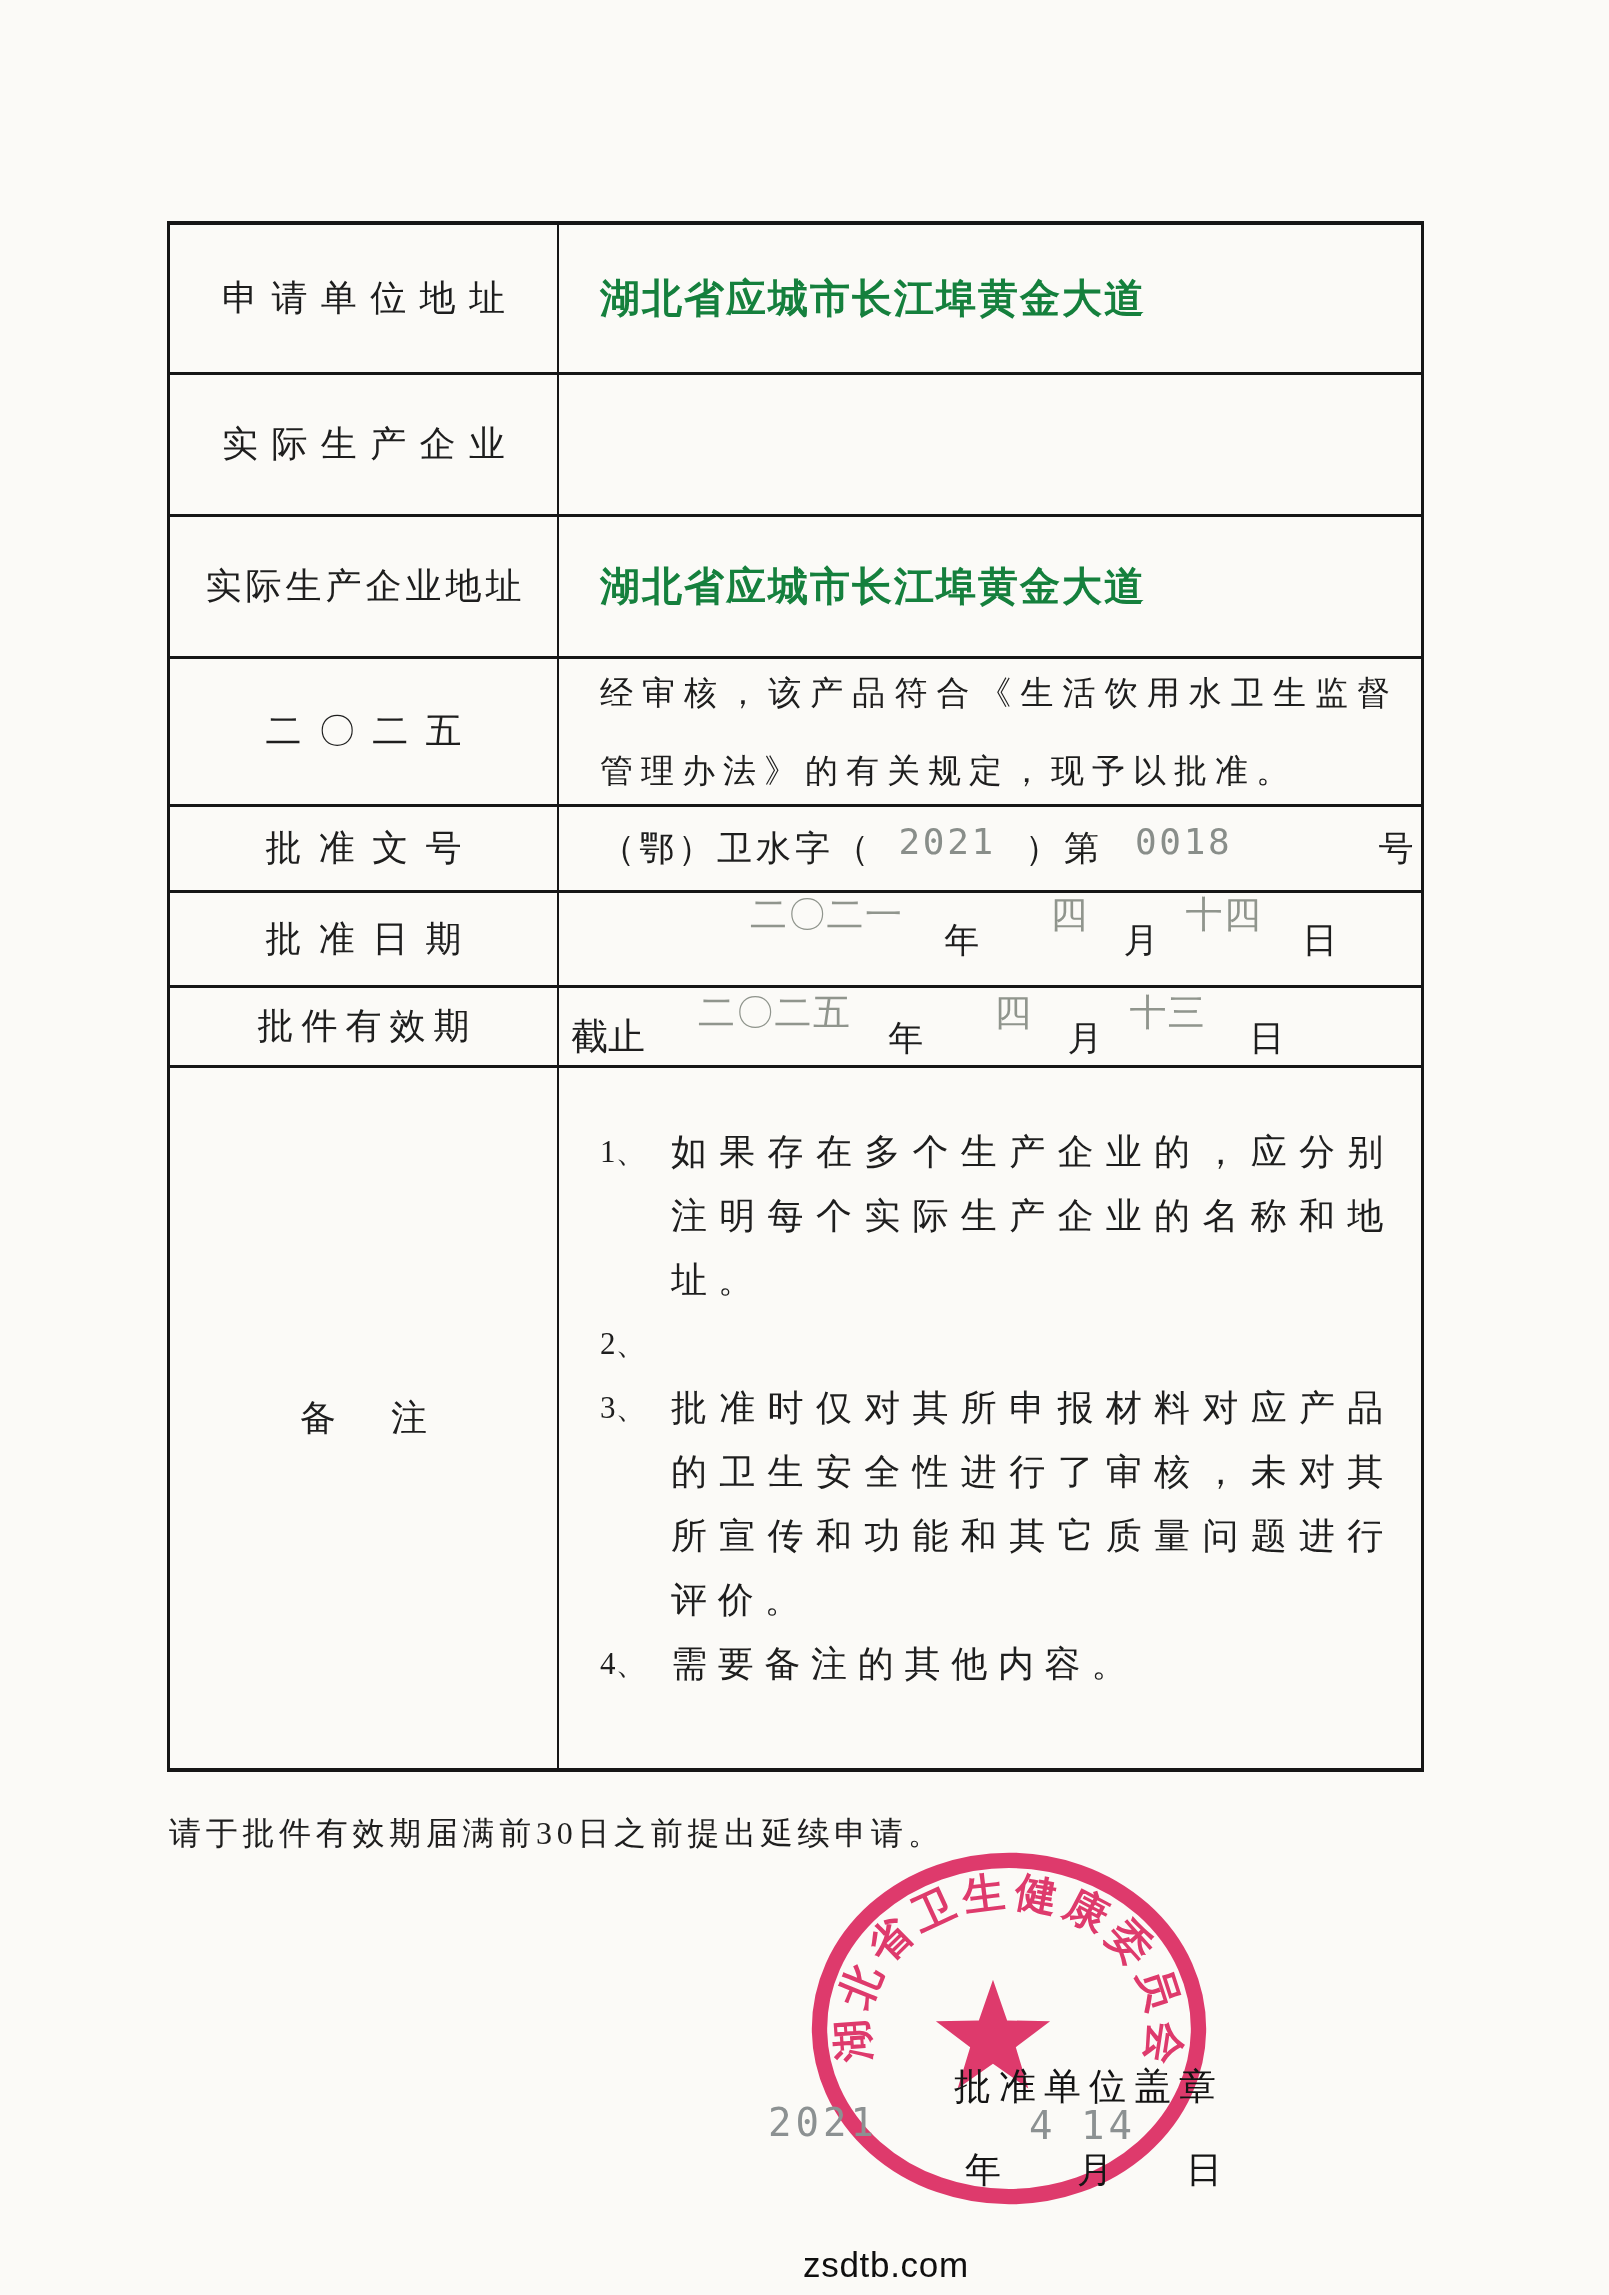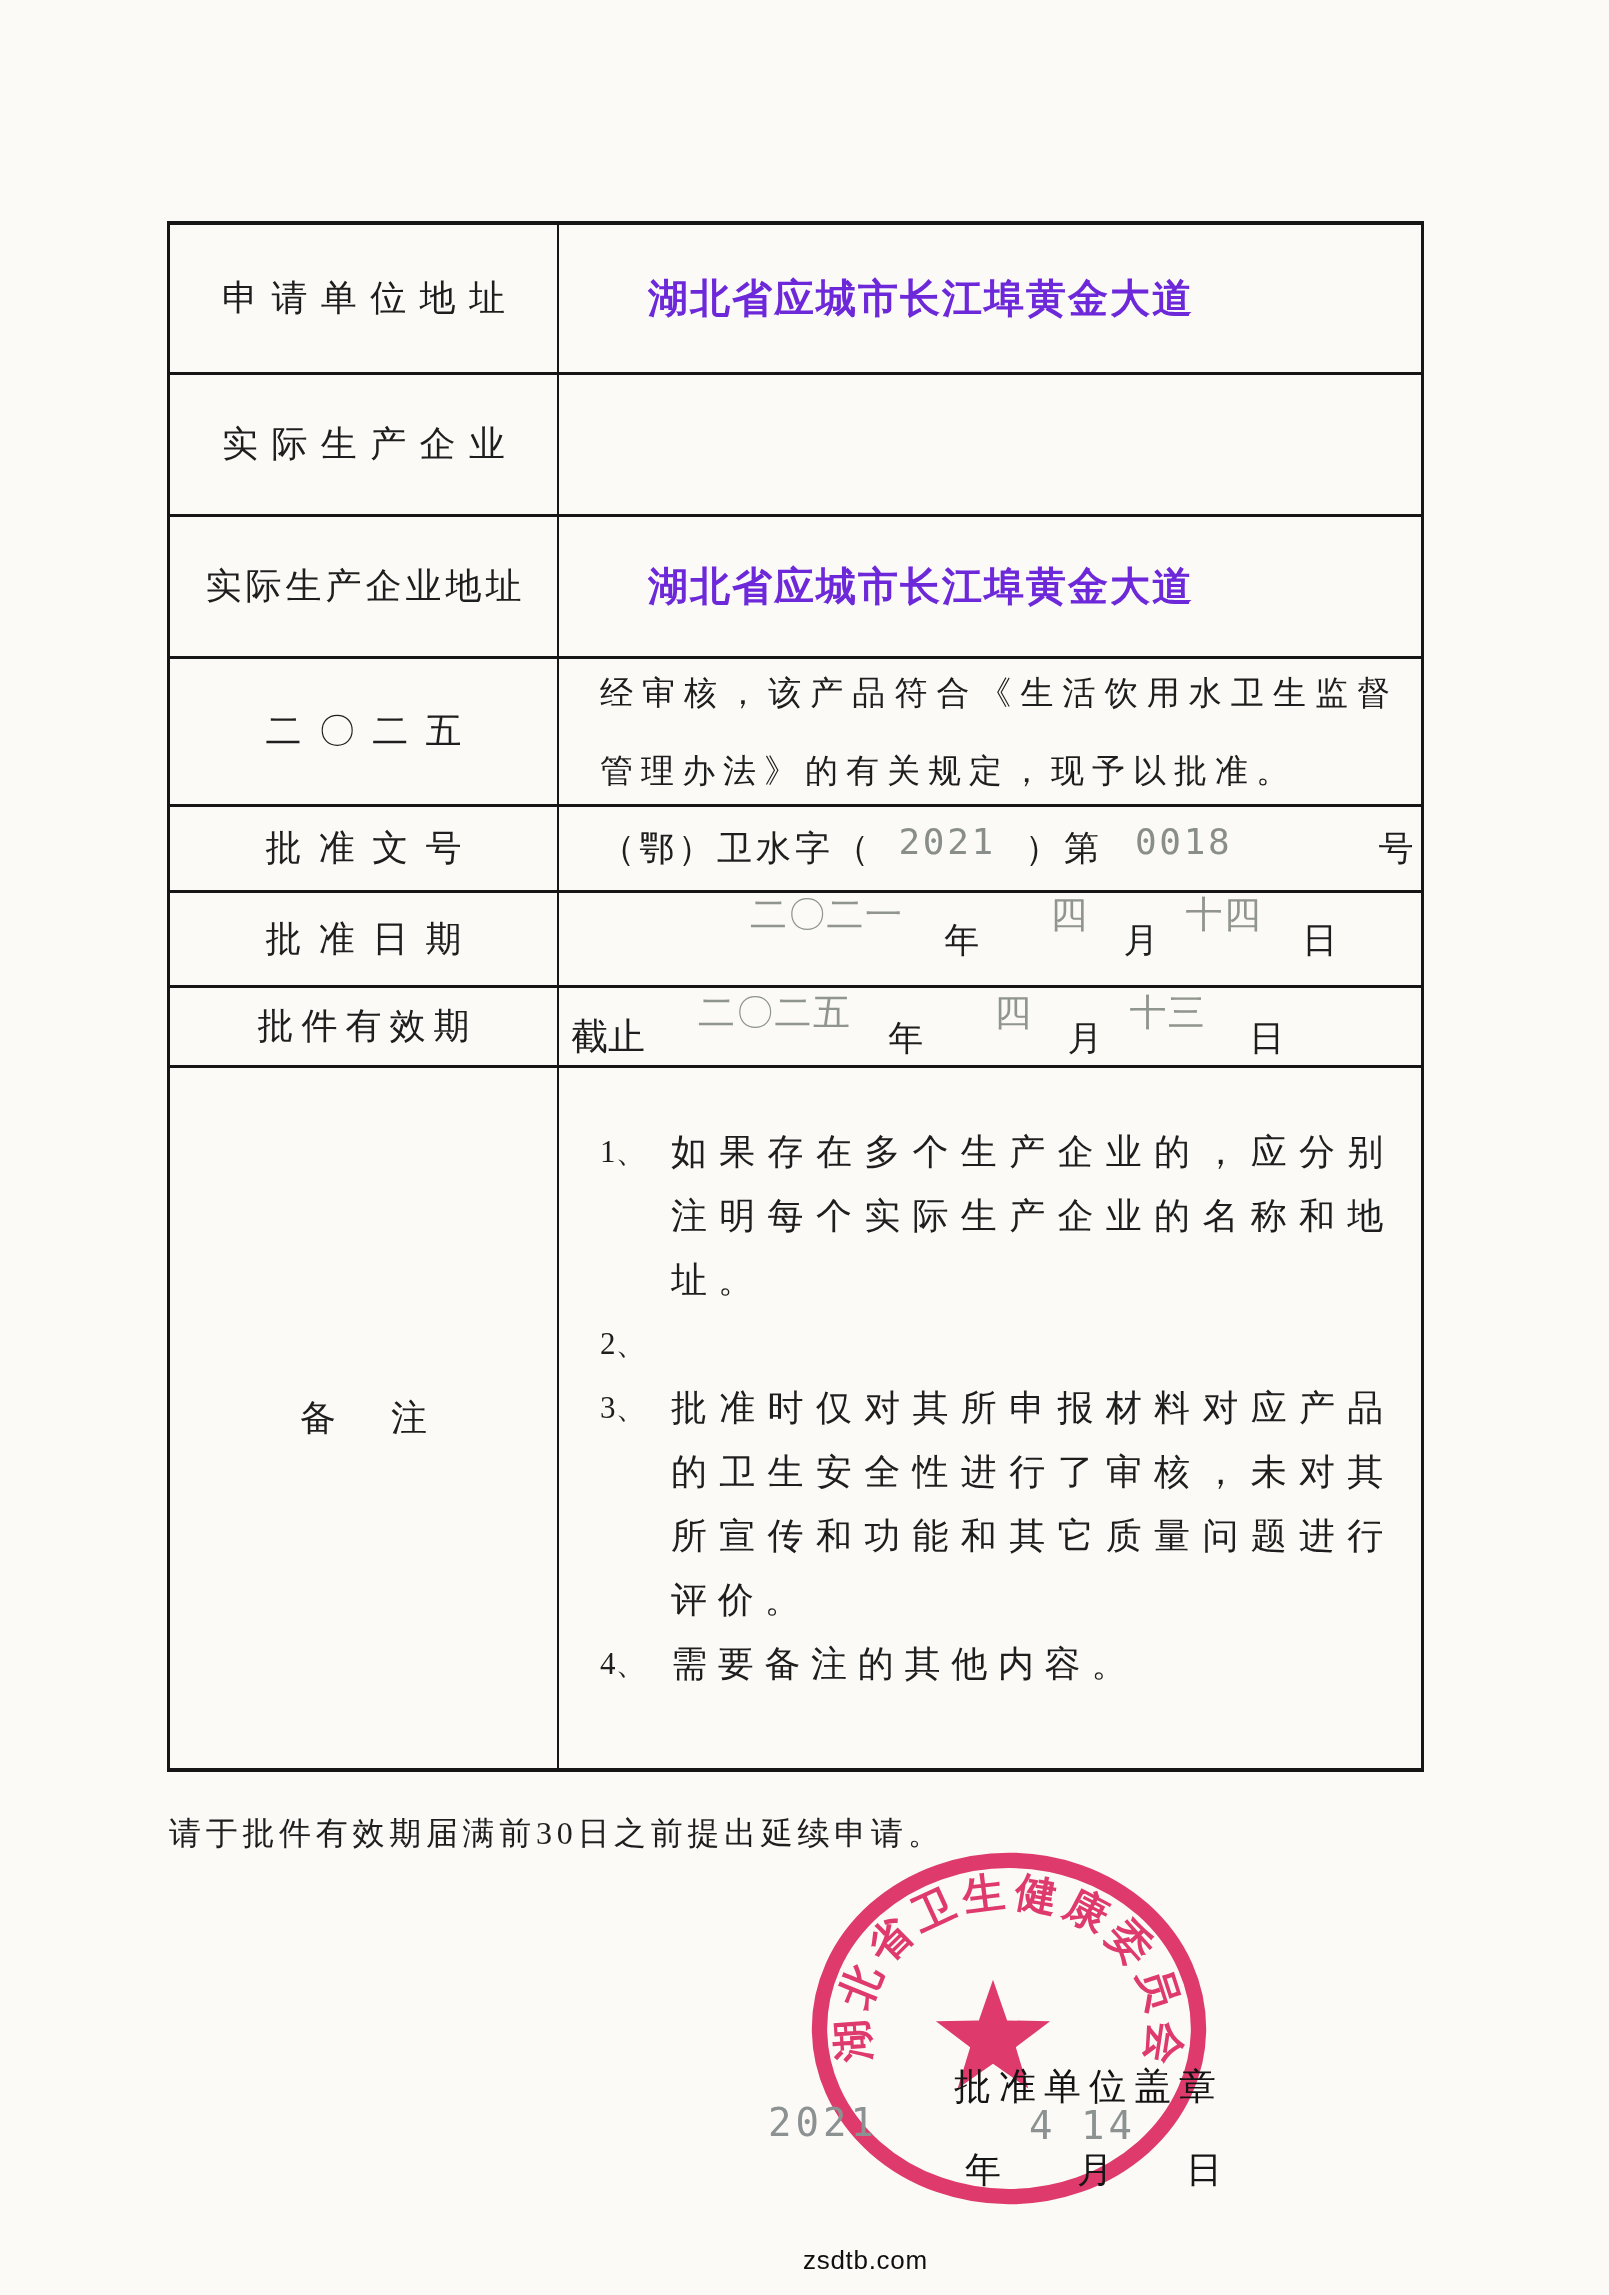--- a/index.html
+++ b/index.html
@@ -28,21 +28,21 @@
   .cell-label.wide{letter-spacing:17.4px;text-indent:17.4px;}
   .cell-value{
     flex:1;display:flex;align-items:center;
     padding-left:41px;box-sizing:border-box;
   }
   .h1{height:147px;} .h2{height:142px;} .h3{height:142px;} .h4{height:148px;}
   .h5{height:86px;} .h6{height:95px;} .h7{height:80px;} .h8{height:703px;}
   
   .dotmatrix{
     font-family:"DejaVu Sans", sans-serif;font-weight:bold;
-    color:#6d28d9;font-size:40px;letter-spacing:2px;margin-left:48px;
+    color:#15803d;font-size:40px;letter-spacing:2px;
   }
   .gray-num{
     font-family:"DejaVu Sans Mono", monospace;
     color:#898e8a;font-size:36px;letter-spacing:2.7px;
     position:relative;top:-6.7px;
   }
   .gray-cjk{
     font-family:"Liberation Serif", serif;
     color:#90958d;font-size:37px;letter-spacing:1.3px;
     position:relative;top:-24px;
@@ -77,21 +77,21 @@
     font-family:"DejaVu Sans Mono", monospace;color:#8c9192;font-size:39px;letter-spacing:4px;}
   .sd-year{left:768px;top:2100px;}
   .sd-month{left:1029px;top:2103px;}
   .sd-day{left:1081px;top:2103px;}
   .date-units{position:absolute;z-index:2;font-size:36px;color:#161616;}
   .du-year{left:965px;top:2146px;}
   .du-month{left:1077px;top:2146px;}
   .du-day{left:1186px;top:2146px;}
   .watermark{
     position:absolute;left:803px;top:2245px;
-    font-family:"Liberation Sans", sans-serif;font-size:26px;color:#0f0f0f;
+    font-family:"Liberation Sans", sans-serif;font-size:35px;color:#0f0f0f;
     letter-spacing:0.7px;
   }
 </style>
 </head>
 <body>
 
 <div class="doc-table">
 
   <div class="row first h1">
     <div class="cell-label">申请单位地址</div>

